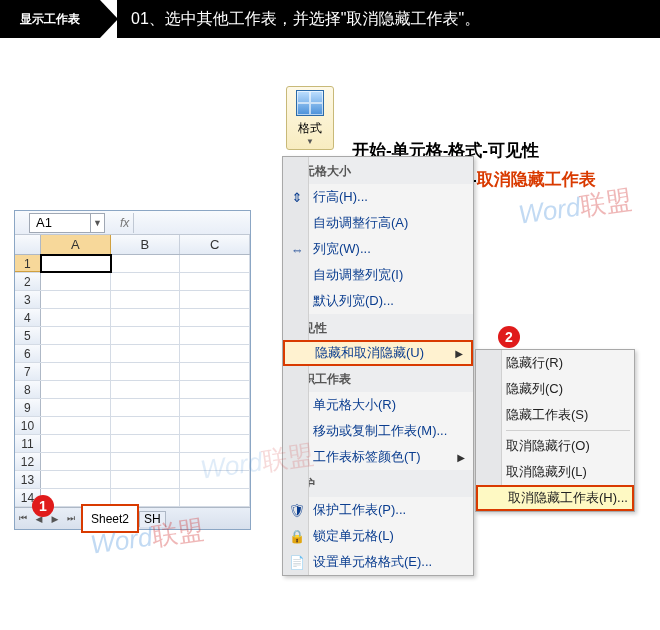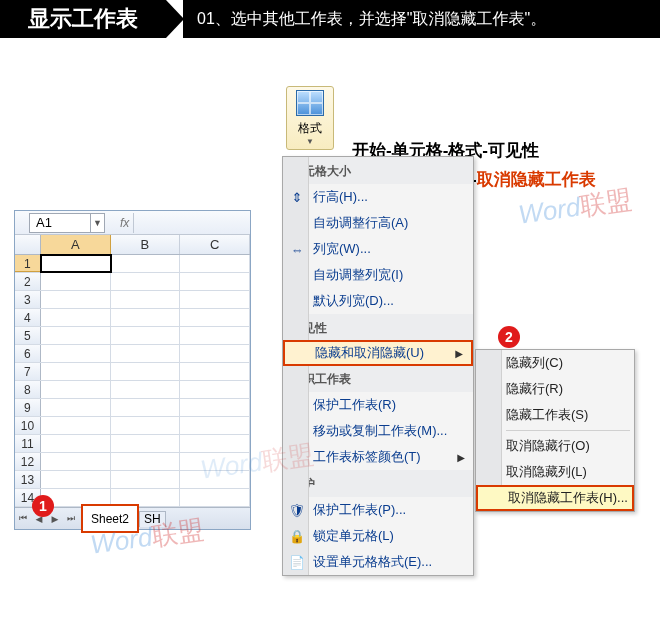--- a/index.html
+++ b/index.html
@@ -1,19 +1,19 @@
 <!DOCTYPE html>
 <html><head>
 <meta charset="utf-8">
 <style>
 * { margin: 0; padding: 0; box-sizing: border-box; font-family: "Microsoft YaHei", SimSun, sans-serif; }
 body { width: 660px; height: 630px; background: #fff; position: relative; overflow: hidden; }
 
 .header-bar { display: flex; align-items: center; height: 38px; }
-.header-left { background: #000; color: #fff; font-size: 22px; font-weight: bold; padding: 0 28px; height: 100%; display: flex; align-items: center; }
+.header-left { background: #000; color: #fff; font-size: 12px; font-weight: bold; padding: 0 20px; height: 100%; display: flex; align-items: center; }
 .header-arrow { width: 0; height: 0; border-top: 19px solid transparent; border-bottom: 19px solid transparent; border-left: 18px solid #000; }
 .header-right { flex: 1; background: #000; color: #fff; font-size: 16px; padding: 0 14px; height: 100%; display: flex; align-items: center; margin-left: -1px; }
 
 .format-button { position: absolute; left: 286px; top: 86px; width: 48px; height: 64px; border: 1px solid #c8b978; border-radius: 3px; background: linear-gradient(#fef9e7,#f8ecc0); display: flex; flex-direction: column; align-items: center; justify-content: center; }
 .format-icon { width: 28px; height: 26px; background: linear-gradient(#bfe0ff,#4a90d9); border: 1px solid #2b6aa8; display: grid; grid-template-columns: 1fr 1fr; grid-template-rows: 1fr 1fr; }
 .format-icon div { border: 1px solid rgba(255,255,255,.6); }
 .format-label { font-size: 12px; margin-top: 4px; }
 .format-drop { font-size: 8px; color: #555; }
 
 .breadcrumb { position: absolute; left: 352px; top: 104px; font-size: 17px; margin-top: 35px; }
@@ -227,21 +227,21 @@
     <div class="menu-item">
         <span>默认列宽(D)...</span>
       </div>
     <div class="menu-section">可见性</div>
     <div class="menu-item hl">
         <span>隐藏和取消隐藏(U)</span>
         <span class="menu-arrow">▶</span>
       </div>
     <div class="menu-section">组织工作表</div>
     <div class="menu-item">
-        <span>保护工作表(R)</span>
+        <span>单元格大小(R)</span>
       </div>
     <div class="menu-item">
         <span>移动或复制工作表(M)...</span>
       </div>
     <div class="menu-item">
         <span>工作表标签颜色(T)</span>
         <span class="menu-arrow">▶</span>
       </div>
     <div class="menu-section">保护</div>
     <div class="menu-item">
@@ -256,24 +256,24 @@
         <span class="menu-icon">📄</span>
         <span>设置单元格格式(E)...</span>
       </div>
   </div>
 </div>
 
 <div class="menu2">
   <div class="menu-wrap">
     <div class="menu-icol"></div>
     <div class="menu-item black">
+        <span>隐藏行(R)</span>
+      </div>
+    <div class="menu-item black">
         <span>隐藏列(C)</span>
-      </div>
-    <div class="menu-item black">
-        <span>隐藏行(R)</span>
       </div>
     <div class="menu-item black">
         <span>隐藏工作表(S)</span>
       </div>
     <div class="divider"></div>
     <div class="menu-item black">
         <span>取消隐藏行(O)</span>
       </div>
     <div class="menu-item black">
         <span>取消隐藏列(L)</span>

